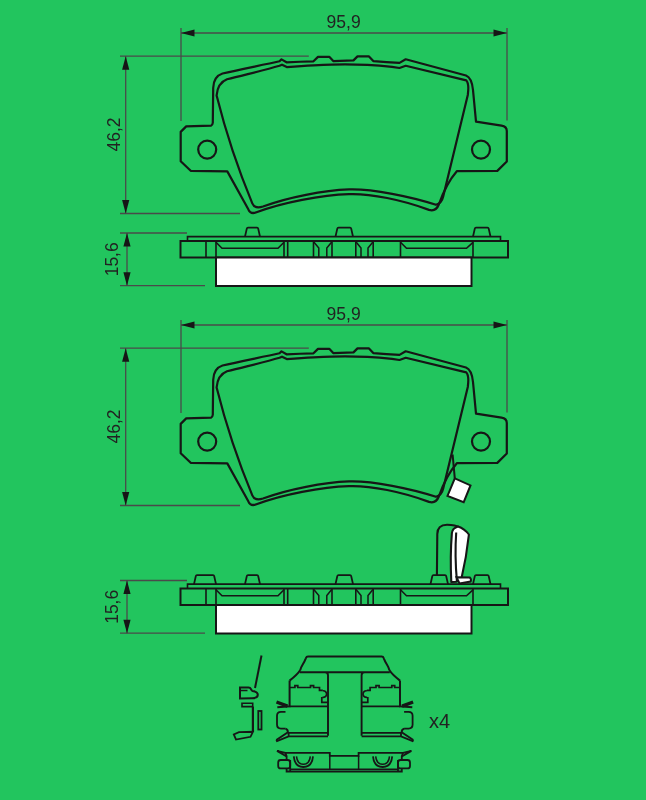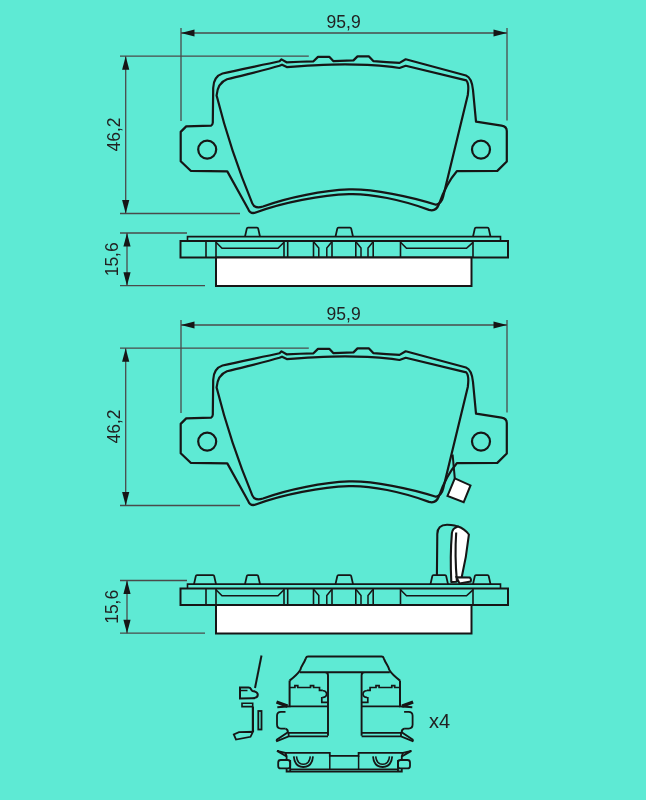--- a/index.html
+++ b/index.html
@@ -1,16 +1,16 @@
 <!DOCTYPE html>
 <html><head>
 <meta charset="utf-8">
 <style>
   html,body{margin:0;padding:0;background:#fff;}
-  .wrap{width:646px;height:800px;position:relative;background:#5eead4;overflow:hidden;}
+  .wrap{width:646px;height:800px;position:relative;background:#22c55e;overflow:hidden;}
   svg{display:block;}
   text{font-family:"Liberation Sans", sans-serif;fill:#222;}
 </style>
 </head>
 <body>
 <div class="wrap">
 <svg width="646" height="800" viewBox="0 0 646 800">
 <defs>
 <g id="padfront">
 

